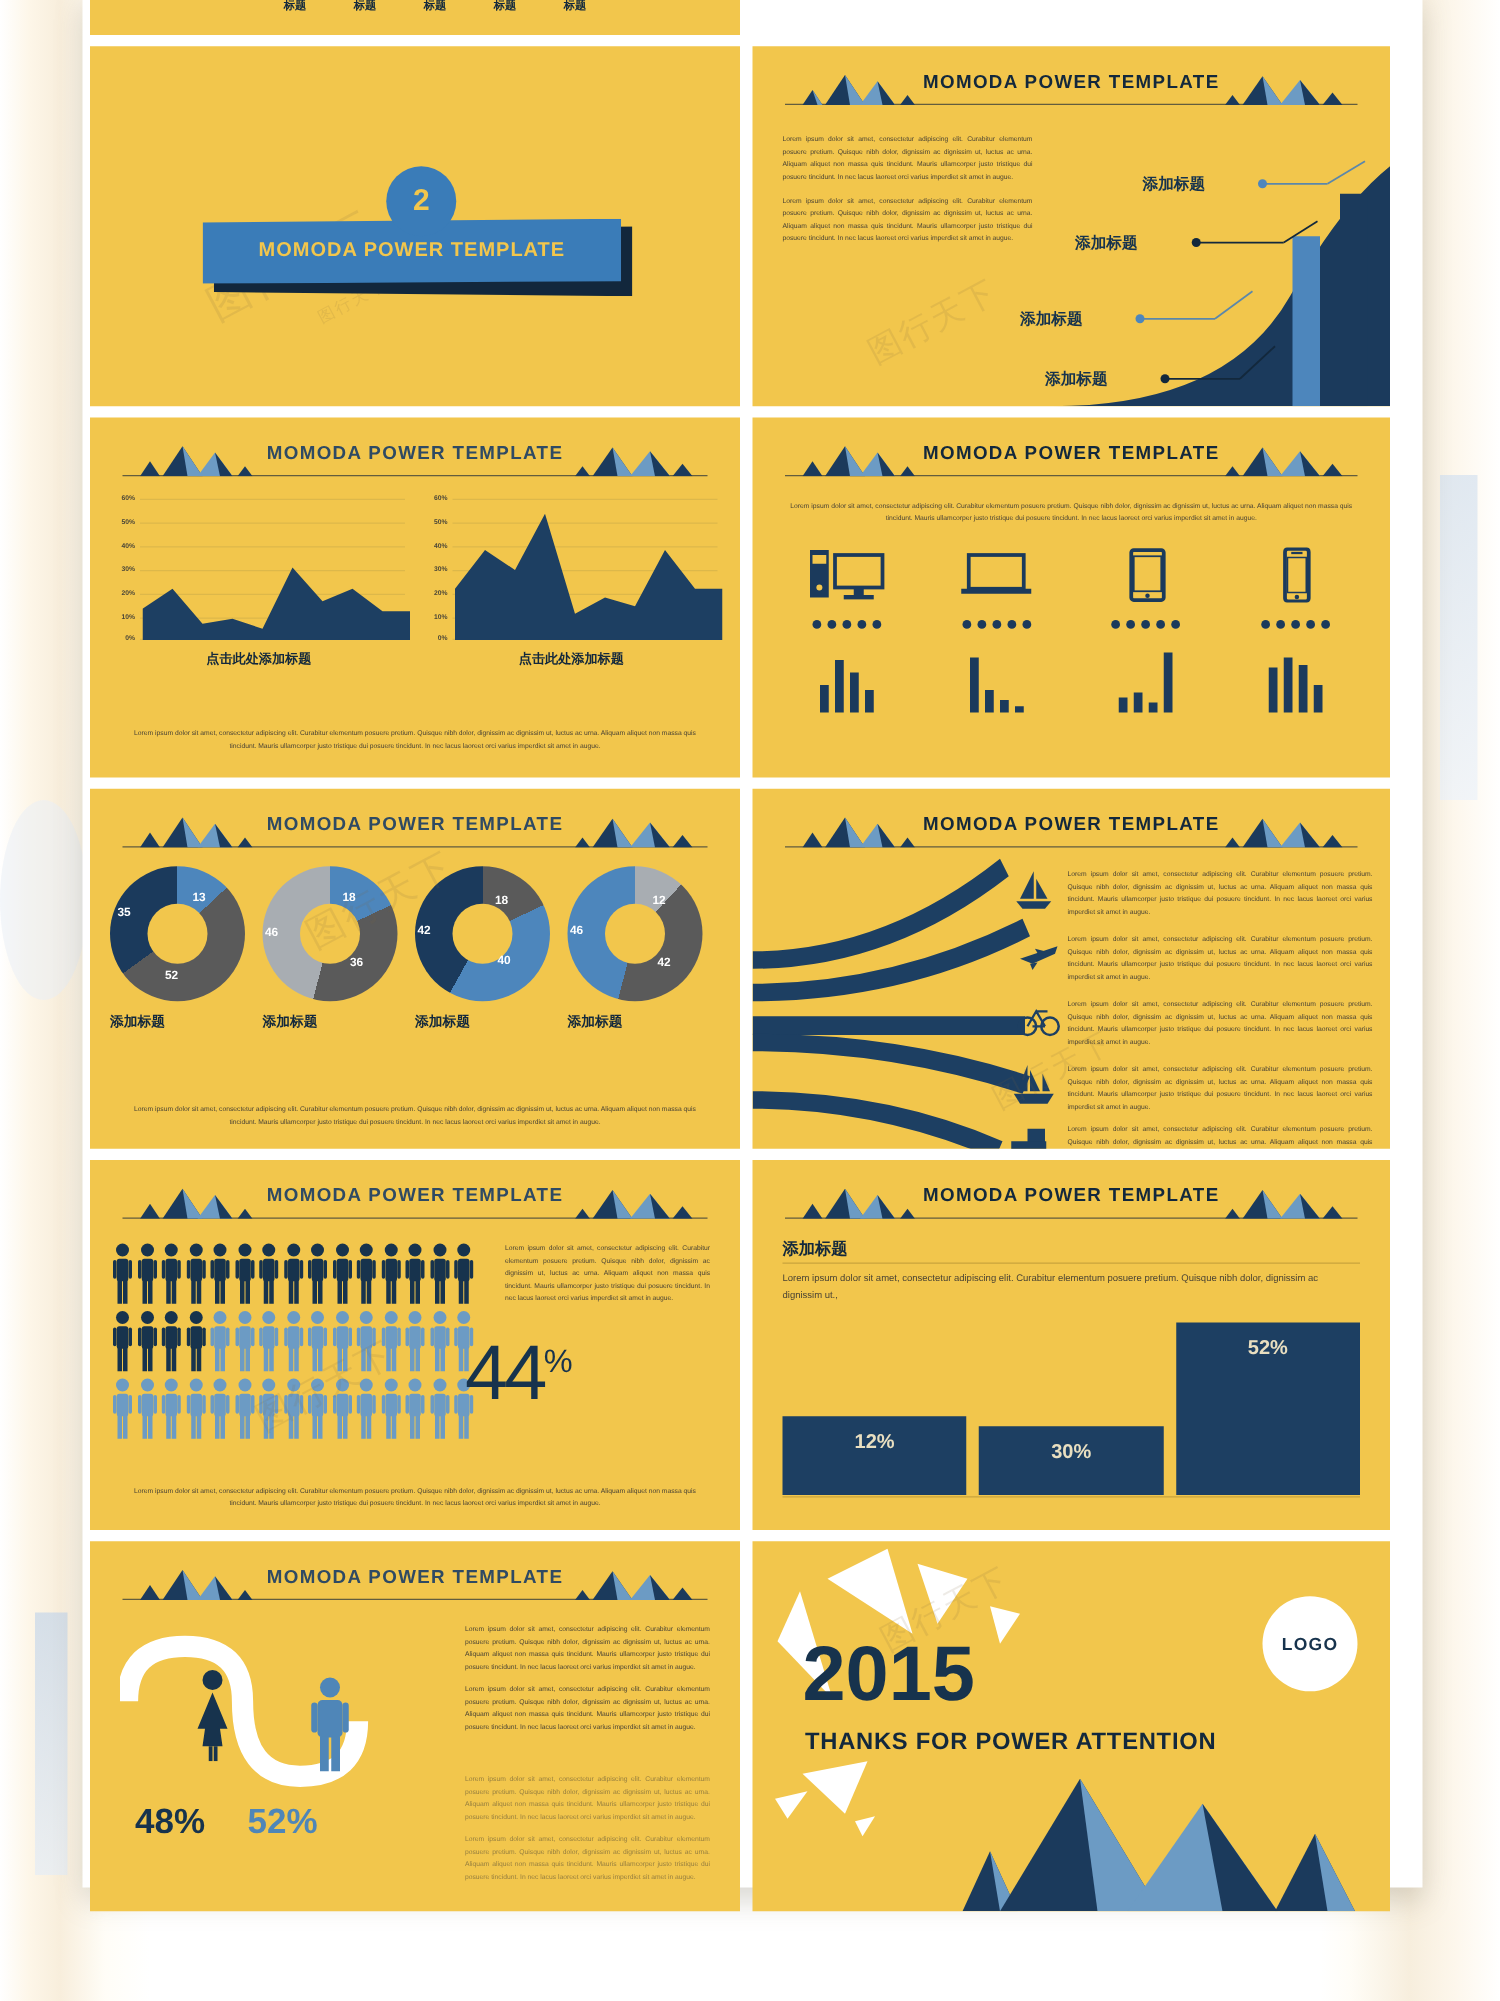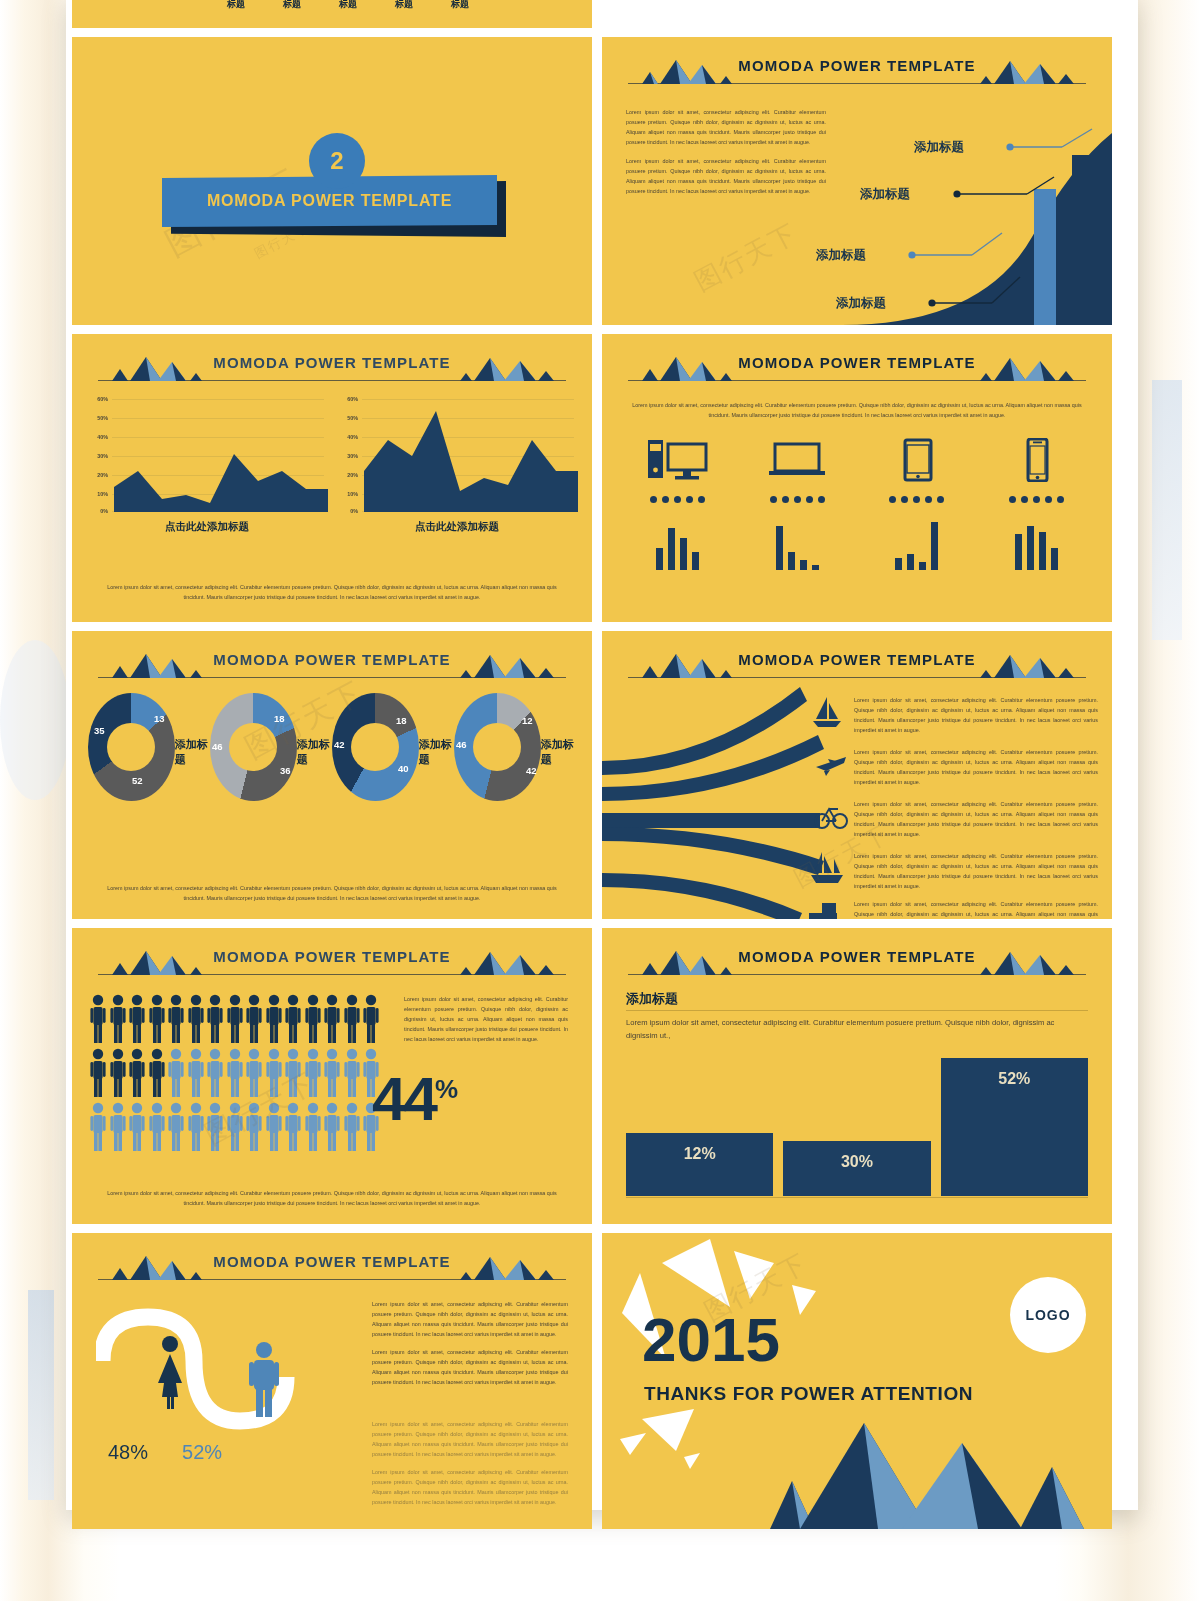--- a/index.html
+++ b/index.html
@@ -90,57 +90,57 @@
   .dev-note{position:absolute;left:26px;right:26px;top:66px;}
   .dev-row{position:absolute;left:16px;right:16px;top:104px;display:flex;}
   .dev-cell{flex:1;display:flex;flex-direction:column;align-items:center;}
   .dots{display:flex;gap:5px;margin-top:14px;}
   .dots i{width:7px;height:7px;border-radius:50%;background:#1b3a5c;display:block;}
   .minibars{display:flex;align-items:flex-end;gap:5px;height:52px;margin-top:15px;}
   .minibars i{width:7px;background:#1b3a5c;display:block;}
 
   
   .donut-row{position:absolute;left:16px;right:16px;top:62px;display:flex;}
-  .donut-cell{flex:1;display:flex;flex-direction:row;align-items:center;}
+  .donut-cell{flex:1;display:flex;flex-direction:column;}
   .donut{position:relative;width:108px;height:108px;border-radius:50%;}
   .donut::after{content:"";position:absolute;left:50%;top:50%;transform:translate(-50%,-50%);
     width:48px;height:48px;border-radius:50%;background:#F2C64C;}
   .dv{position:absolute;font-size:9.5px;font-weight:bold;color:#fff;z-index:2;}
   .donut-cap{margin-top:9px;font-size:11px;font-weight:bold;color:#13283c;}
   .donut-note{position:absolute;left:28px;right:28px;bottom:16px;}
 
   
   .tr-rows{position:absolute;left:0;right:0;top:58px;bottom:4px;}
   .tr-row{position:absolute;left:0;right:0;height:50px;}
   .tr-icon{position:absolute;width:34px;height:34px;color:#1b3a5c;}
   .tr-txt{position:absolute;left:252px;right:14px;}
 
   
   .pp-wrap{position:absolute;left:18px;top:66px;width:300px;}
   .pp-row{display:flex;gap:3.5px;margin-bottom:4px;}
   .pp{width:16px;height:50px;display:block;}
   .pp-side{position:absolute;left:332px;top:66px;width:164px;}
-  .big44{position:absolute;left:300px;top:140px;font-size:62px;font-weight:bold;
+  .big44{position:absolute;left:300px;top:140px;font-size:62px;font-weight:normal;
     color:#17334d;letter-spacing:-3px;line-height:1;}
   .big44 sup{font-size:26px;vertical-align:super;letter-spacing:0;}
   .pp-note{position:absolute;left:28px;right:28px;bottom:16px;}
 
   
   .bc-title{position:absolute;left:24px;top:62px;font-size:13px;font-weight:bold;color:#13283c;}
   .bc-rule{position:absolute;left:24px;right:24px;top:82px;height:1.2px;background:#c9a43c;}
   .bc-desc{position:absolute;left:24px;right:24px;top:88px;font-size:7.6px;line-height:1.75;color:#4a4334;}
   .bc-plot{position:absolute;left:24px;right:24px;top:124px;bottom:28px;display:flex;align-items:flex-end;gap:10px;}
   .bc-bar{flex:1;background:#1d3f62;position:relative;display:flex;align-items:flex-start;justify-content:center;}
   .bc-bar span{color:#e9dfc0;font-size:16px;font-weight:bold;margin-top:12px;}
   .bc-base{position:absolute;left:24px;right:24px;bottom:26px;height:1.2px;background:#c9a43c;}
 
   
   .gw{position:absolute;left:24px;top:66px;width:250px;height:170px;}
   .g-pcts{position:absolute;left:36px;top:208px;display:flex;gap:34px;}
-  .g-pcts b{font-size:20px;font-weight:normal;}
+  .g-pcts b{font-size:28px;font-weight:bold;}
   .g-f{color:#17334d;}
   .g-m{color:#4f86b8;}
   .g-side{position:absolute;left:300px;top:66px;width:196px;}
   .g-side p{margin:0 0 8px 0;}
   .g-side2{position:absolute;left:300px;top:186px;width:196px;opacity:.55;}
   .g-side2 p{margin:0 0 8px 0;}
 
   
   .tk-2018{position:absolute;left:40px;top:76px;font-size:62px;font-weight:bold;color:#17334d;letter-spacing:0px;line-height:1;}
   .tk-sub{position:absolute;left:42px;top:150px;font-size:19px;font-weight:bold;color:#13283c;letter-spacing:.6px;}

